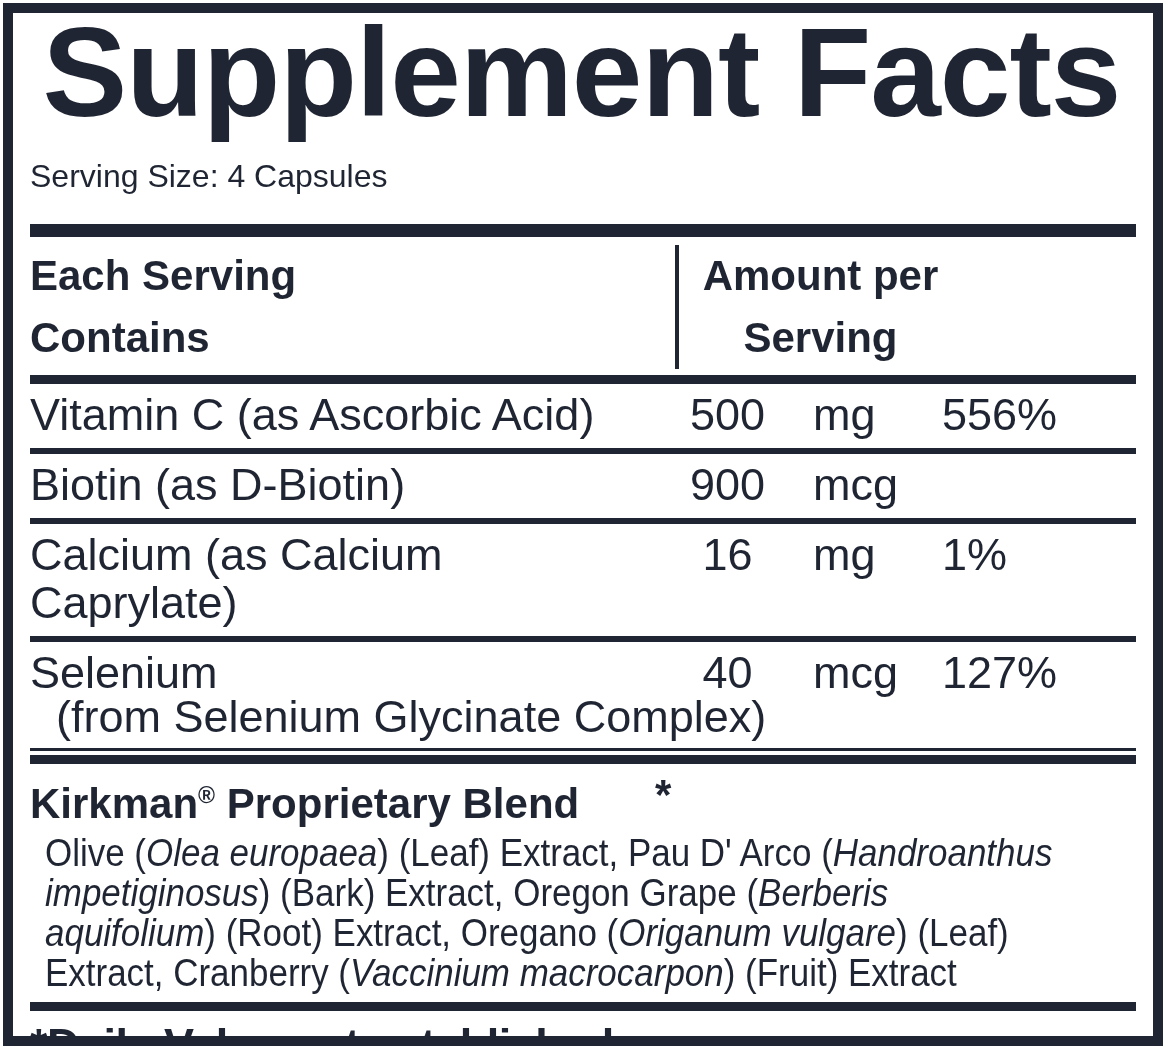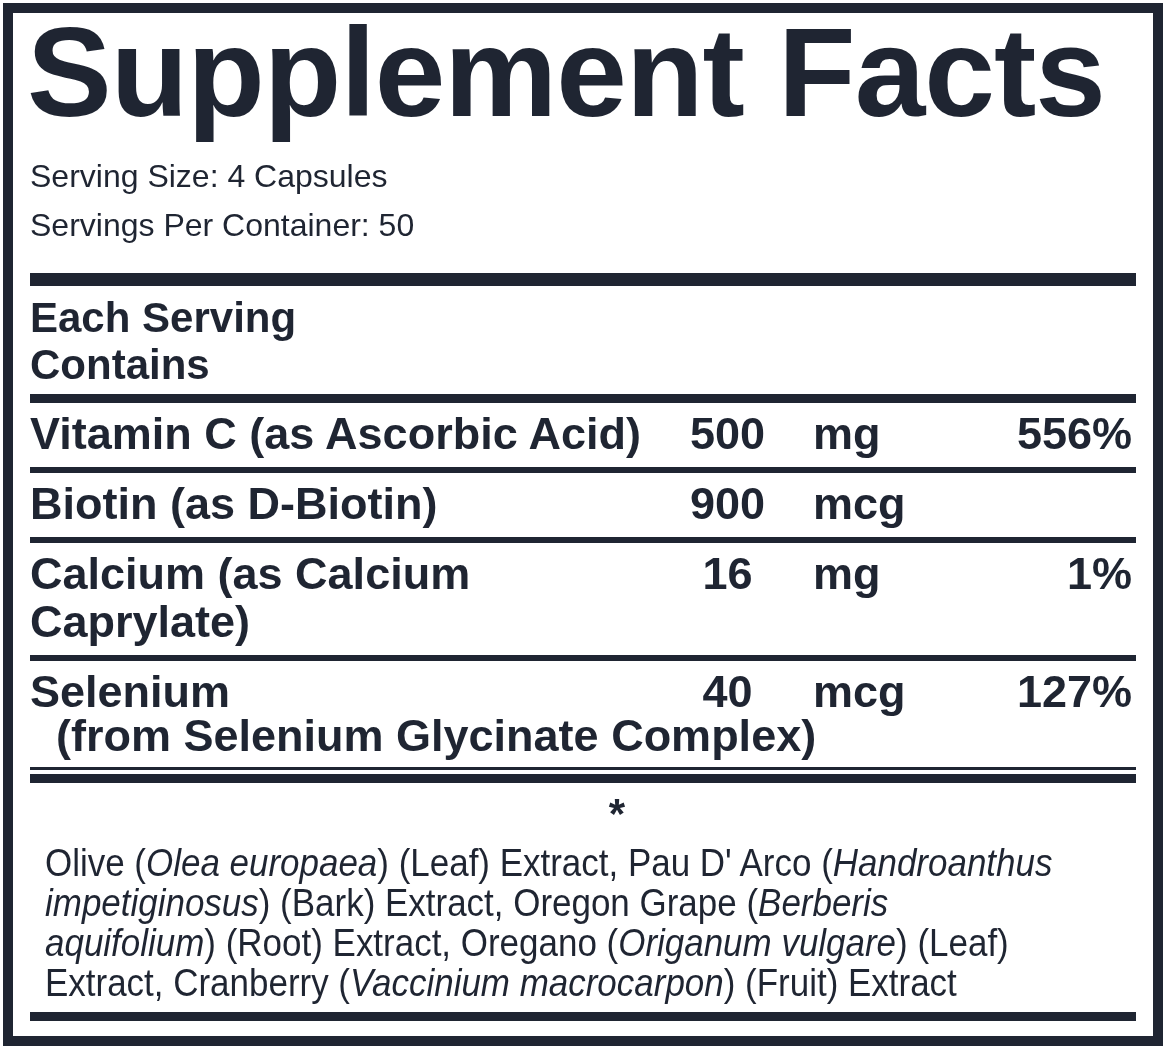--- a/index.html
+++ b/index.html
@@ -2,39 +2,39 @@
 <html style="--ink: #1f2532; --paper: #ffffff;"><head>
 <meta charset="utf-8">
 <style>
   :root { --ink:#1f2532; --paper:#ffffff; }
   * { margin:0; padding:0; box-sizing:border-box; }
   html,body { width:1166px; height:1049px; background:var(--paper); }
   body { font-family:"Liberation Sans","DejaVu Sans",sans-serif; color:var(--ink); position:relative; }
 
   .label { position:absolute; inset:3px; border:10px solid var(--ink); background:var(--paper); padding:0 17px; overflow:hidden; }
 
-  .title { margin-top:-4px; margin-left:-3px; font-size:127px; font-weight:bold; line-height:1; letter-spacing:-1px; white-space:nowrap; }
+  .title { margin-top:-4px; margin-left:-3px; font-size:127px; font-weight:bold; line-height:1; letter-spacing:-1px; white-space:nowrap;text-align:center; }
 
   .serving { margin-top:16px; font-size:32px; line-height:49px; }
 
   .bar { background:var(--ink); }
   .bar-thick { height:13px; margin-top:23px; }
   .bar-med { height:9px; }
   .rule { height:6px; background:var(--ink); }
 
-  .grid3 { display:grid; grid-template-columns:625px 287px 192px; align-items:start;font-weight:bold; }
+  .grid3 { display:grid; grid-template-columns:625px 287px 192px; align-items:start; }
 
-  .thead { padding:8px 0 6px; font-weight:bold; font-size:42px; line-height:47px;gap:20px; }
+  .thead { padding:8px 0 6px; font-weight:bold; font-size:42px; line-height:62px;gap:20px; }
   .th { white-space:pre-line; }
   .th-amount, .th-dv { border-left:4px solid var(--ink); text-align:center; }
 
   .row { padding:7px 0 9px; font-size:45px; line-height:48px; }
   .cell-amount .num { display:inline-block; width:145px; text-align:center; }
   .cell-amount .unit { margin-left:13px;margin-top:28px; }
-  .cell-dv { text-align:right; padding-right:2px; }
+  .cell-dv { padding-right:2px; }
   .note { margin-left:26px; line-height:44px; margin-top:-2px; white-space:nowrap; }
 
   .double-rule .dr-thin { height:3px; background:var(--ink); }
   .double-rule .dr-thick { height:9px; background:var(--ink); margin-top:4px; }
 
   .blend-row { padding:8px 0 4px; font-weight:bold; font-size:42px; line-height:46px; }
   .blend-row sup { font-size:55%; }
   .blend-row .cell-dv { padding-right:30px; }
 
   .blend-desc { margin:2px 0 0 15px; font-size:38px; line-height:40px; transform:scaleX(0.92); transform-origin:left top; white-space:nowrap; }
@@ -44,28 +44,29 @@
 </style>
 </head>
 <body>
 
 <div class="label">
 
   <h1 class="title">Supplement Facts</h1>
 
   <div class="serving">
     <div>Serving Size: 4 Capsules</div>
-    <div>Servings Per Container: 50</div>
   </div>
 
   <div class="bar bar-thick"></div>
 
   <div class="grid3 thead">
     <div class="th th-name">Each Serving
 Contains</div>
+    <div class="th th-amount">Amount per
+Serving</div>
   </div>
 
   <div class="bar bar-med"></div>
 
   <div class="grid3 row">
     <div class="cell-name">Vitamin C (as Ascorbic Acid)</div>
     <div class="cell-amount">
       <span class="num">500</span><span class="unit">mg</span>
     </div>
     <div class="cell-dv">556%</div>
@@ -102,20 +103,21 @@
     </div>
     <div class="cell-dv">127%</div>
   </div>
 
   <div class="double-rule">
     <div class="dr-thin"></div>
     <div class="dr-thick"></div>
   </div>
 
   <div class="grid3 row blend-row">
+    <div class="cell-name"><span>Kirkman</span><sup>®</sup><span> Proprietary Blend</span></div>
     <div class="cell-dv">*</div>
   </div>
 
   <div class="blend-desc">
     <div><span>Olive (</span><span style="font-style: italic;">Olea europaea</span><span>) (Leaf) Extract, Pau D' Arco (</span><span style="font-style: italic;">Handroanthus</span></div>
     <div><span style="font-style: italic;">impetiginosus</span><span>) (Bark) Extract, Oregon Grape (</span><span style="font-style: italic;">Berberis</span></div>
     <div><span style="font-style: italic;">aquifolium</span><span>) (Root) Extract, Oregano (</span><span style="font-style: italic;">Origanum vulgare</span><span>) (Leaf)</span></div>
     <div><span>Extract, Cranberry (</span><span style="font-style: italic;">Vaccinium macrocarpon</span><span>) (Fruit) Extract</span></div>
   </div>
 

